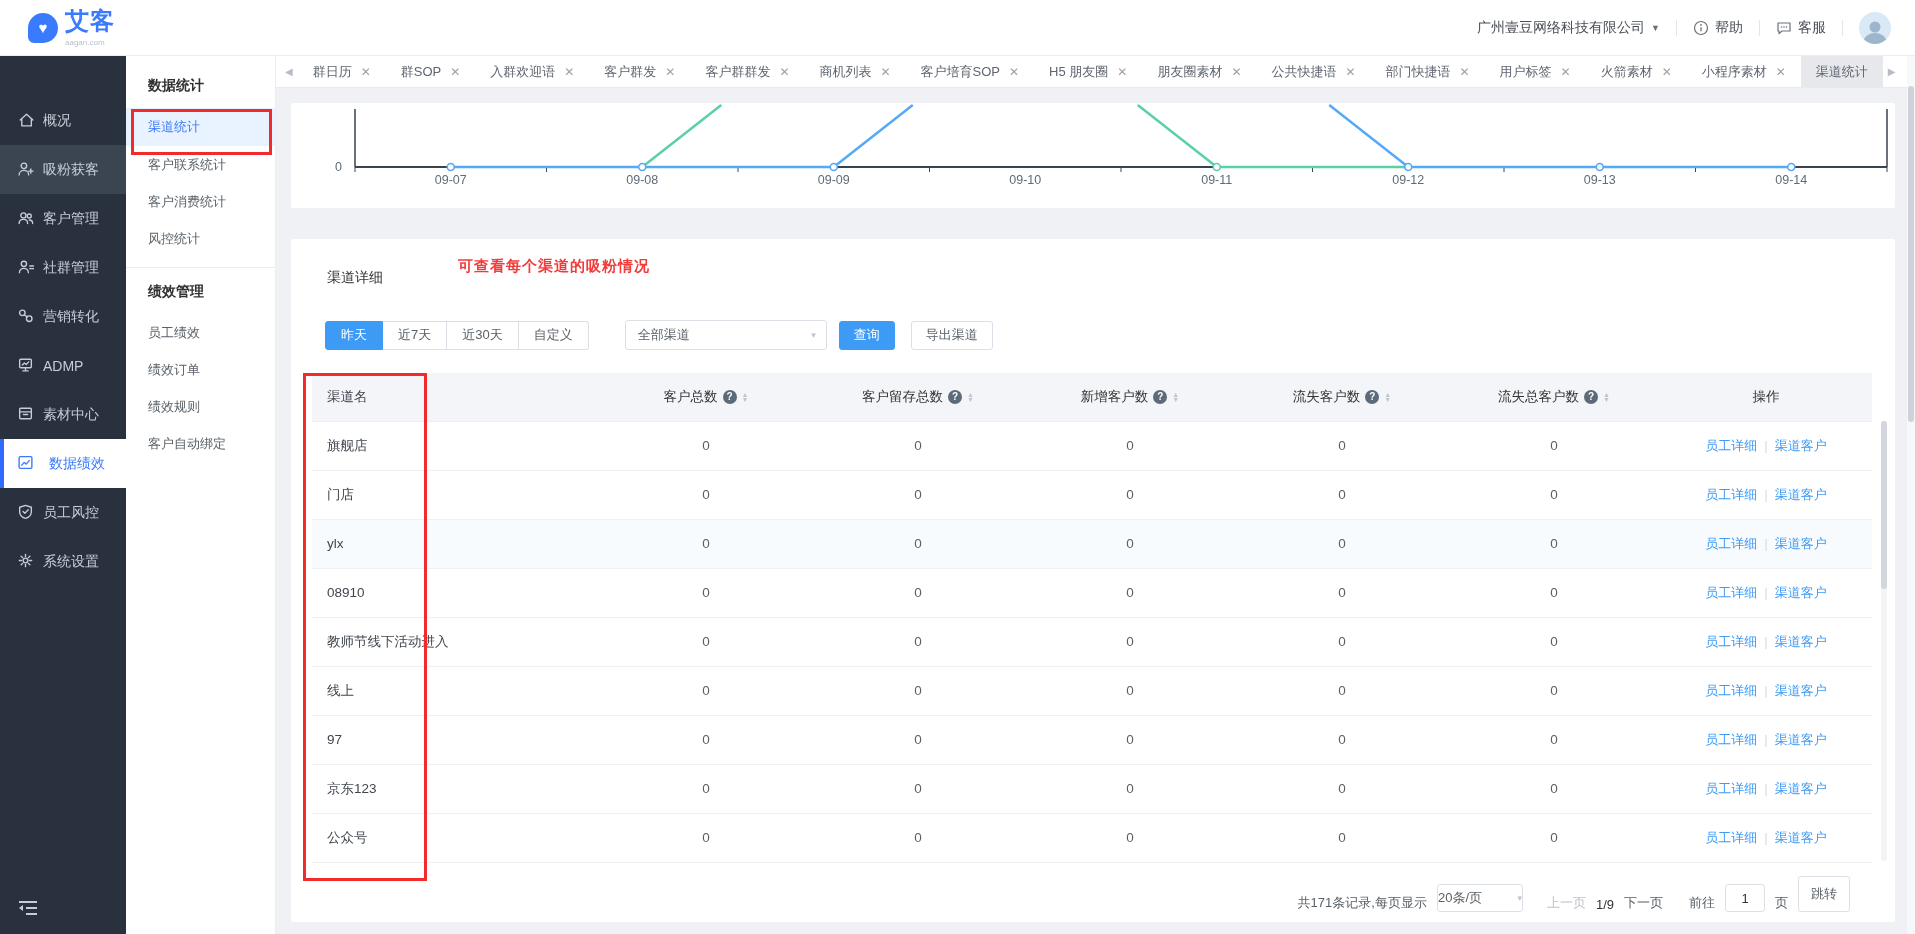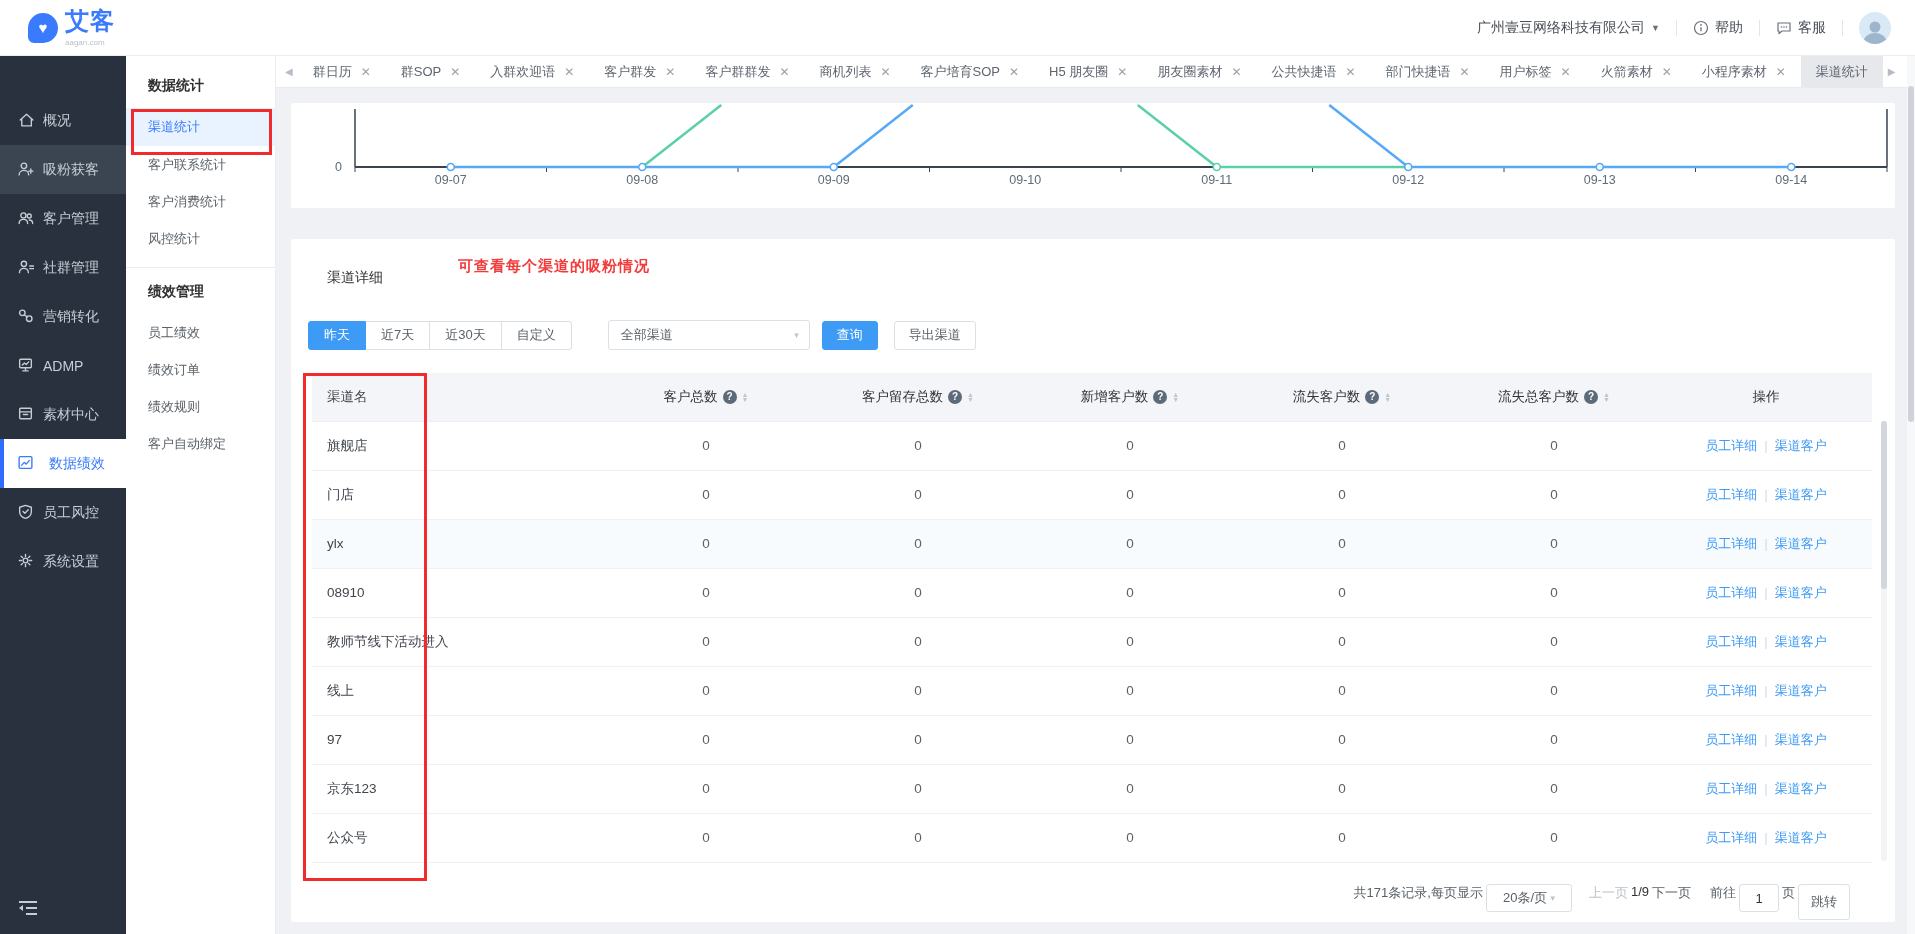--- a/index.html
+++ b/index.html
@@ -58,21 +58,21 @@
 
   .card { position:absolute; background:#fff; border-radius:2px; }
   .chart-card { left:15px; top:47px; width:1604px; height:105px; }
   .table-card { left:15px; top:183px; width:1604px; height:683px; }
 
   .section-title { position:absolute; left:36px; top:30px; font-size:14px; color:#333; }
   .annotation-text { position:absolute; left:167px; top:18px; font-size:15px; font-weight:bold;
     color:#f23c3c; letter-spacing:1px; }
 
   
-  .filter-row { position:absolute; left:17px; top:81px; height:30px; display:flex; align-items:center; }
+  .filter-row { position:absolute; left:34px; top:81px; height:30px; display:flex; align-items:center; }
   .btn-group { display:flex; }
   .range-btn { height:29px; padding:0 15px; background:#fff; border:1px solid #dcdfe6;
     border-left-width:0; font-size:13px; color:#5a6268; display:flex; align-items:center; cursor:pointer; }
   .range-btn:first-child { border-left-width:1px; border-radius:3px 0 0 3px; }
   .range-btn:last-child { border-radius:0 3px 3px 0; }
   .range-btn.active { background:#3d9af5; border-color:#3d9af5; color:#fff; }
   .channel-select { margin-left:36px; width:202px; height:30px; border:1px solid #dcdfe6;
     border-radius:3px; display:flex; align-items:center; justify-content:space-between;
     padding:0 10px 0 12px; font-size:13px; color:#5a6268; cursor:pointer; background:#fff; }
   .channel-select .caret { color:#c0c4cc; font-size:9px; }
@@ -95,23 +95,23 @@
   .help-ico { width:14px; height:14px; border-radius:50%; background:#5d6a79; color:#fff;
     font-size:10px; font-weight:bold; display:inline-flex; align-items:center;
     justify-content:center; cursor:pointer; }
   .sort-ico { display:inline-flex; flex-direction:column; line-height:5px; font-size:7px;
     color:#c0c4cc; cursor:pointer; }
   .link { color:#3d9af5; cursor:pointer; text-decoration:none; font-size:13px; }
   .link-sep { color:#d5dbe4; margin:0 7px; }
 
   
   .pagination { position:absolute; right:45px; top:645px; height:28px; display:flex;
-    align-items:flex-start; font-size:13px; color:#5a6268; gap:3px; }
+    align-items:flex-end; font-size:13px; color:#5a6268; gap:10px; }
   .page-size { width:86px; height:28px; border:1px solid #dcdfe6; border-radius:3px;
-    display:flex; align-items:center; justify-content:space-between; padding:0 16px;
+    display:flex; align-items:center; justify-content:space-between; padding:0 0;
     color:#5a6268; cursor:pointer; }
   .page-size .caret { color:#c0c4cc; font-size:9px; }
   .pg-prev { color:#bcc2ca; cursor:default; margin-left:14px; }
   .pg-ratio { color:#303133; }
   .pg-next { cursor:pointer; }
   .pg-goto-label { margin-left:16px; }
   .goto-input { width:40px; height:28px; border:1px solid #dcdfe6; border-radius:3px;
     text-align:center; font-size:13px; color:#333; outline:none; }
   .jump-btn { height:36px; padding:0 12px; }
 

